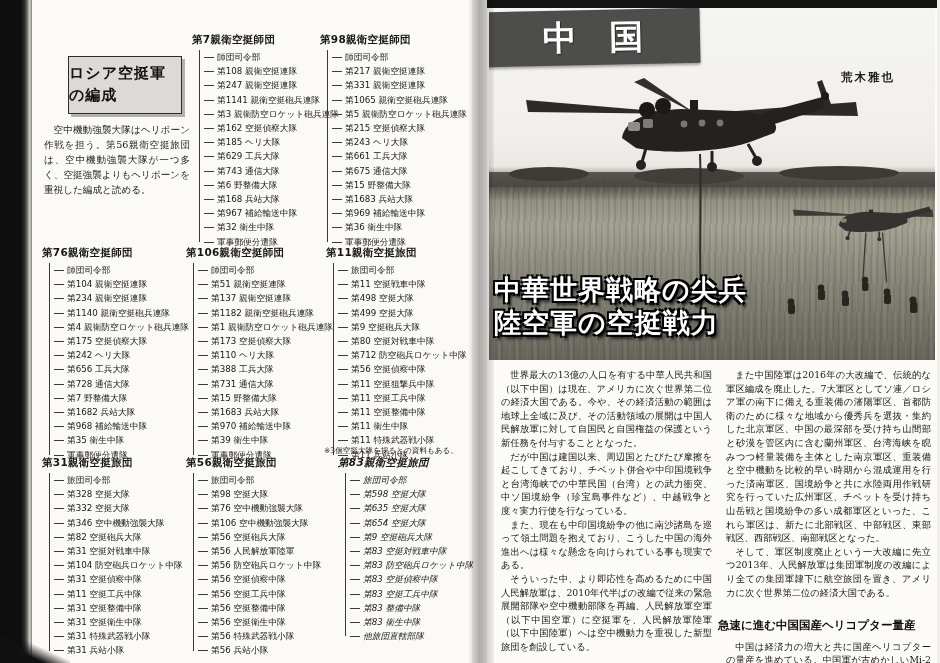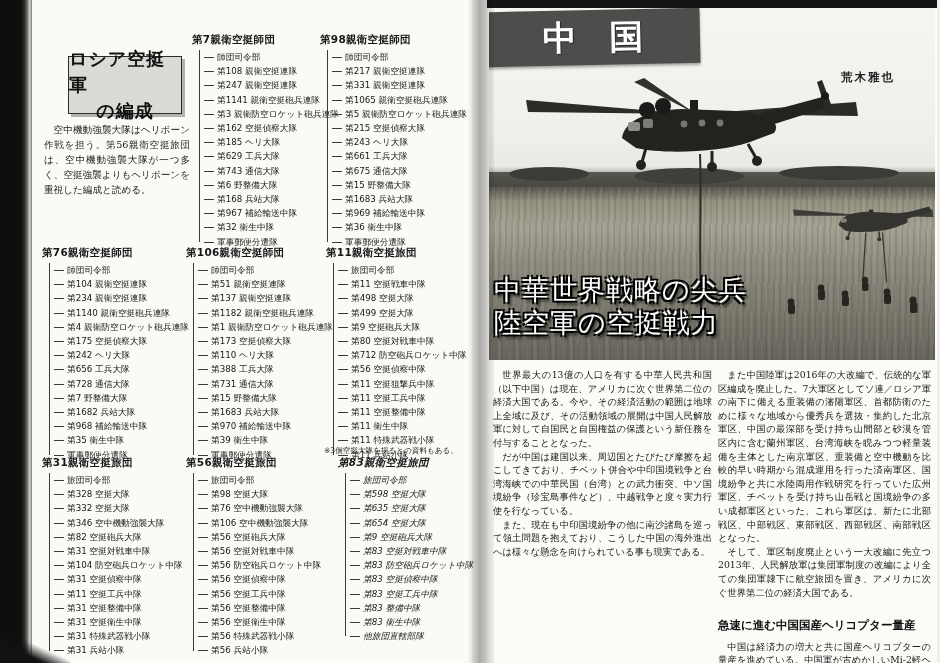--- a/index.html
+++ b/index.html
@@ -16,22 +16,22 @@
     background:linear-gradient(25deg,#111 0 35%,transparent 60%); }
 
   .page { position:absolute; top:0; height:663px; background:#fbfaf7; }
   .page-left  { left:32px; width:440px; }
   .page-right { left:487px; width:450px; background:#fcfbf8; }
   .page-right::before { content:""; position:absolute; left:0; top:0; width:100%; height:8px; background:#141414; }
 
   
   .title-box { position:absolute; left:36px; top:56px; width:114px; height:58px;
     background:#dbdad6; border:1.5px solid #2c2c2c; box-shadow:3px 3px 0 rgba(120,120,115,.55);
-    display:flex; flex-direction:column; align-items:center; justify-content:center;
-    font-weight:bold; font-size:18px; line-height:1.45; color:#111; letter-spacing:1px; }
+    display:flex; flex-direction:column; justify-content:center;
+    font-weight:bold; font-size:15px; line-height:1.45; color:#111; letter-spacing:1px; }
   .intro { position:absolute; left:12px; top:122px; width:146px;
     font-family:"DejaVu Serif", serif; font-size:9.6px; line-height:15px;
     text-align:justify; text-indent:1em; color:#1c1c1c; }
 
   .ug { position:absolute; width:140px; color:#171717; }
   .ug h2 { font-size:10.5px; font-weight:bold; white-space:nowrap; letter-spacing:.3px; }
   .ug ul { list-style:none; margin:3px 0 0 7px; padding-left:18px; position:relative;
     font-size:8.7px; line-height:14.2px; }
   .ug ul::before { content:""; position:absolute; left:0; top:0; height:calc(100% - 7px); width:1px; background:#3a3a3a; }
   .ug li { position:relative; white-space:nowrap; }
@@ -55,28 +55,28 @@
                repeating-linear-gradient(88deg,rgba(255,255,250,.05) 0 3px,transparent 3px 9px); }
   .photo svg { position:absolute; left:0; top:0; }
 
   .banner { position:absolute; left:-3px; top:2px; width:214px; height:55px; background:#4d4d4c;
     transform:rotate(-1.2deg); display:flex; align-items:center; justify-content:center;
     box-shadow:0 2px 3px rgba(0,0,0,.35); }
   .banner span { font-family:"DejaVu Serif", serif; font-weight:bold; font-size:34px; color:#fff;
     letter-spacing:.95em; text-indent:.95em; text-shadow:1px 1px 1px rgba(0,0,0,.5); }
   .author { position:absolute; right:40px; top:62px; font-size:11.5px; font-weight:bold; color:#1f1f1f; letter-spacing:2px; }
 
-  .headline { position:absolute; left:5px; top:266px; font-weight:normal; color:#fff;
+  .headline { position:absolute; left:5px; top:266px; font-weight:bold; color:#fff;
     font-size:27px; line-height:1.22; letter-spacing:1px; white-space:nowrap;
     text-shadow:-2px -2px 0 #000,2px -2px 0 #000,-2px 2px 0 #000,2px 2px 0 #000,3px 4px 3px rgba(0,0,0,.85); }
 
   
   .col { position:absolute; top:368px; font-family:"DejaVu Serif", serif; font-size:9.3px;
     line-height:13.6px; text-align:justify; color:#151515; }
-  .col p { text-indent:1em; }
+  .col p { text-indent:1em;margin-left:8px; }
   .col1 { left:6px;  width:219px; }
   .col2 { left:231px; width:213px; }
   .col2 h3 { font-family:"DejaVu Sans", sans-serif; font-size:11.5px; font-weight:bold;
     margin:20px 0 7px 0; text-indent:0; color:#0e0e0e; }
   .pagenum { position:absolute; left:0; width:100%; top:634px; text-align:center;
     font-size:9px; font-weight:bold; color:#222; letter-spacing:1px; }
 </style>
 </head>
 <body>
 
@@ -204,21 +204,21 @@
         </ul>
     </div>
     <div class="ug g6">
       <h2>第56親衛空挺旅団</h2>
       <ul>
           <li>旅団司令部</li>
           <li>第98 空挺大隊</li>
           <li>第76 空中機動強襲大隊</li>
           <li>第106 空中機動強襲大隊</li>
           <li>第56 空挺砲兵大隊</li>
-          <li>第56 空挺対戦車中隊</li>
+          <li>第56 人民解放軍陸軍</li>
           <li>第56 防空砲兵ロケット中隊</li>
           <li>第56 空挺偵察中隊</li>
           <li>第56 空挺工兵中隊</li>
           <li>第56 空挺整備中隊</li>
           <li>第56 空挺衛生中隊</li>
           <li>第56 特殊武器戦小隊</li>
           <li>第56 兵站小隊</li>
         </ul>
     </div>
     <div class="ug g7">
@@ -323,20 +323,21 @@
       <div class="headline">
         <div>中華世界戦略の尖兵</div>
         <div>陸空軍の空挺戦力</div>
       </div>
     </div>
 
     <div class="col col1">
       <p>世界最大の13億の人口を有する中華人民共和国（以下中国）は現在、アメリカに次ぐ世界第二位の経済大国である。今や、その経済活動の範囲は地球上全域に及び、その活動領域の展開は中国人民解放軍に対して自国民と自国権益の保護という新任務を付与することとなった。</p>
       <p>だが中国は建国以来、周辺国とたびたび摩擦を起こしてきており、チベット併合や中印国境戦争と台湾海峡での中華民国（台湾）との武力衝突、中ソ国境紛争（珍宝島事件など）、中越戦争と度々実力行使を行なっている。</p>
       <p>また、現在も中印国境紛争の他に南沙諸島を巡って領土問題を抱えており、こうした中国の海外進出へは様々な懸念を向けられている事も現実である。</p>
+      <p>そういった中、より即応性を高めるために中国人民解放軍は、2010年代半ばの改編で従来の緊急展開部隊や空中機動部隊を再編、人民解放軍空軍（以下中国空軍）に空挺軍を、人民解放軍陸軍（以下中国陸軍）へは空中機動力を重視した新型旅団を創設している。</p>
     </div>
 
     <div class="col col2">
       <p>また中国陸軍は2016年の大改編で、伝統的な軍区編成を廃止した。7大軍区としてソ連／ロシア軍の南下に備える重装備の瀋陽軍区、首都防衛のために様々な地域から優秀兵を選抜・集約した北京軍区、中国の最深部を受け持ち山間部と砂漠を管区内に含む蘭州軍区、台湾海峡を睨みつつ軽量装備を主体とした南京軍区、重装備と空中機動を比較的早い時期から混成運用を行った済南軍区、国境紛争と共に水陸両用作戦研究を行っていた広州軍区、チベットを受け持ち山岳戦と国境紛争の多い成都軍区といった、これら軍区は、新たに北部戦区、中部戦区、東部戦区、西部戦区、南部戦区となった。</p>
       <p>そして、軍区制度廃止という一大改編に先立つ2013年、人民解放軍は集団軍制度の改編により全ての集団軍隷下に航空旅団を置き、アメリカに次ぐ世界第二位の経済大国である。</p>
       <h3>急速に進む中国国産ヘリコプター量産</h3>
       <p>中国は経済力の増大と共に国産ヘリコプターの量産を進めている。中国軍が古めかしいMi-2軽ヘリ</p>
     </div>
 
   </div>

